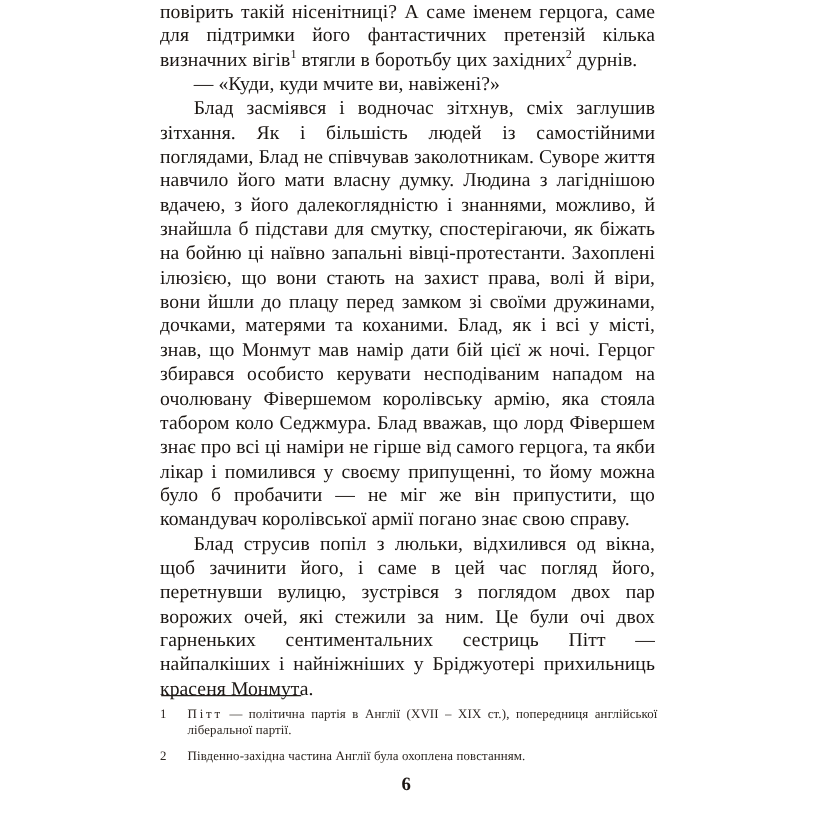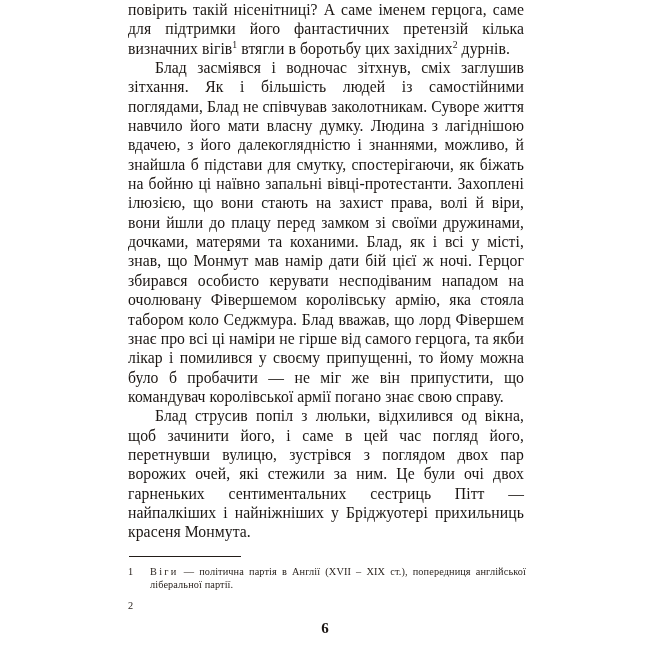--- a/index.html
+++ b/index.html
@@ -106,32 +106,34 @@
     letter-spacing: 0;
   }
 </style>
 </head>
 <body>
 
 <div class="page">
 
   <div class="textblock">
     <p class="para cont">повірить такій нісенітниці? А саме іменем герцога, саме для підтримки його фантастичних претензій кілька визначних вігів<sup class="fnref">1</sup> втягли в боротьбу цих західних<sup class="fnref">2</sup> дурнів.</p>
+    <p class="para indent">— «Куди, куди мчите ви, навіжені?»</p>
     <p class="para indent">Блад засміявся і водночас зітхнув, сміх заглушив зітхання. Як і більшість людей із самостійними поглядами, Блад не співчував заколотникам. Суворе життя навчило його мати власну думку. Людина з лагіднішою вдачею, з його далекоглядністю і знаннями, можливо, й знайшла б підстави для смутку, спостерігаючи, як біжать на бойню ці наївно запальні вівці-протестанти. Захоплені ілюзією, що вони стають на захист права, волі й віри, вони йшли до плацу перед замком зі своїми дружинами, дочками, матерями та коханими. Блад, як і всі у місті, знав, що Монмут мав намір дати бій цієї ж ночі. Герцог збирався особисто керувати несподіваним нападом на очолювану Фівершемом королівську армію, яка стояла табором коло Седжмура. Блад вважав, що лорд Фівершем знає про всі ці наміри не гірше від самого герцога, та якби лікар і помилився у своєму припущенні, то йому можна було б пробачити — не міг же він припустити, що командувач королівської армії погано знає свою справу.</p>
     <p class="para indent">Блад струсив попіл з люльки, відхилився од вікна, щоб зачинити його, і саме в цей час погляд його, перетнувши вулицю, зустрівся з поглядом двох пар ворожих очей, які стежили за ним. Це були очі двох гарненьких сентиментальних сестриць Пітт — найпалкіших і найніжніших у Бріджуотері прихильниць красеня Монмута.</p>
   </div>
 
   <div class="footnotes">
     <div class="fn-rule"></div>
 
     <div class="footnote">
       <span class="fn-num">1</span>
-      <span class="fn-text"><span class="sp">Віги</span> — політична партія в Англії (XVII – XIX ст.), попередниця англійської ліберальної партії.</span>
+      <span class="fn-text"><span class="sp">Пітт</span> — політична партія в Англії (XVII – XIX ст.), попередниця англійської ліберальної партії.</span>
     </div>
 
     <div class="footnote">
       <span class="fn-num">2</span>
+      <span class="fn-text">Південно-західна частина Англії була охоплена повстанням.</span>
     </div>
   </div>
 
   <div class="folio">6</div>
 
 </div>
 
 </body></html>

